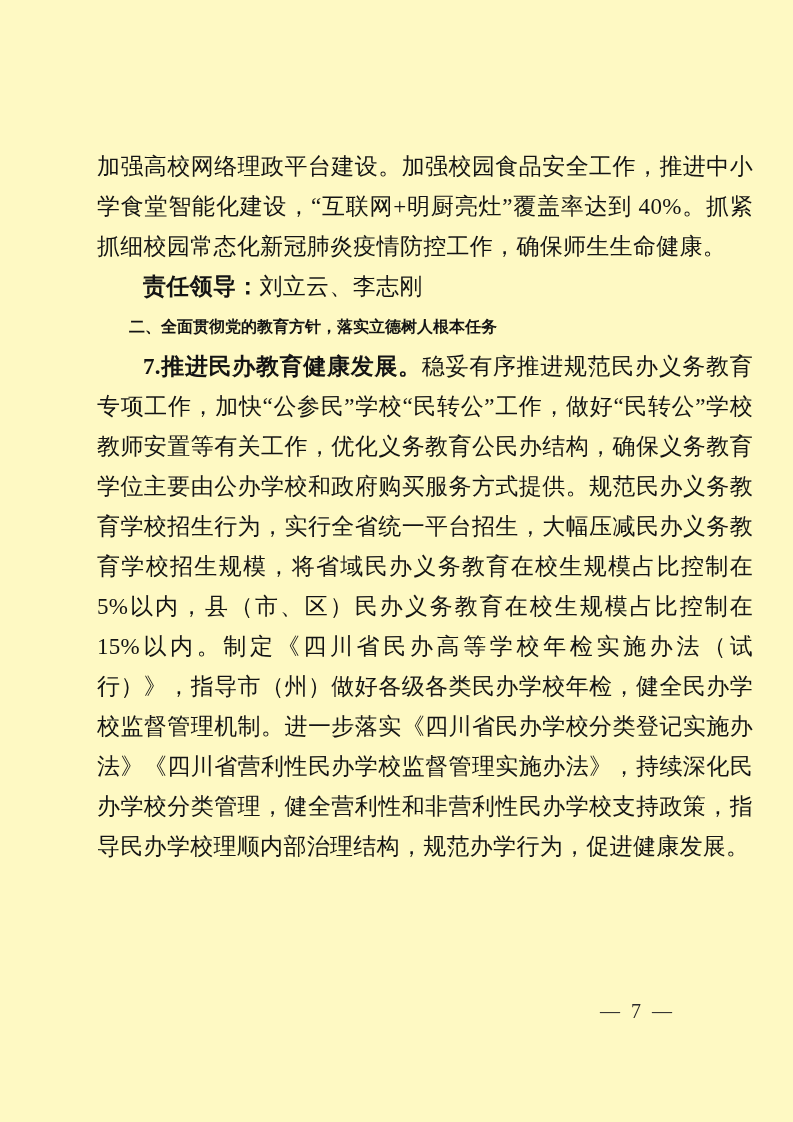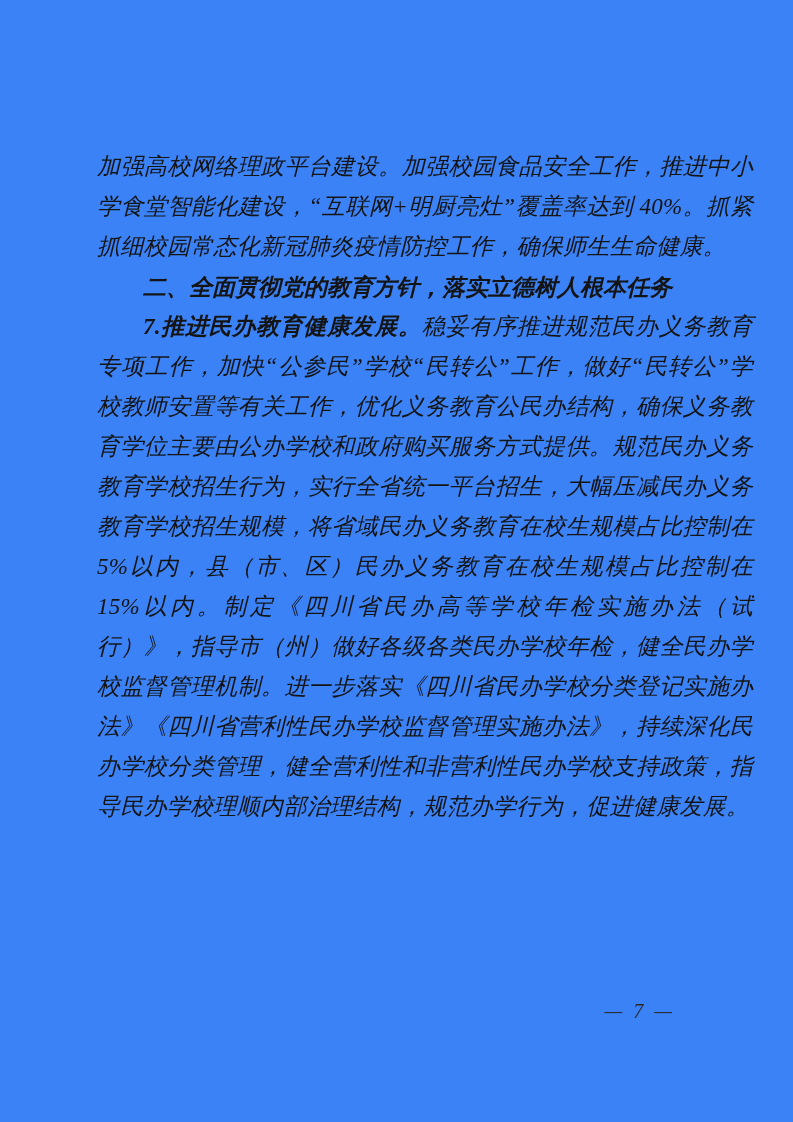--- a/index.html
+++ b/index.html
@@ -7,40 +7,39 @@
   body {
     position: relative;
     background: #ffffff;
     color: #141414;
     font-family: "Liberation Serif", "DejaVu Serif", serif;
     overflow: hidden;
   }
   .page {
     position: absolute;
     inset: 0;
-    background: #3b82f6;
-    font-style: italic;
+    background: #fef9c3;
   }
   .content {
     position: absolute;
     left: 97px;
     top: 147px;
     width: 656px;
   }
   p.body {
     font-size: 23px;
     line-height: 40px;
     text-align: justify;
     text-justify: inter-ideograph;
     letter-spacing: 0.3px;
   }
   p.indent { text-indent: 2em; }
   .lead { font-weight: bold; }
   h2.heading {
-    font-size: 23px;
+    font-size: 16px;
     line-height: 40px;
     font-weight: bold;
     font-family: "Liberation Sans", "DejaVu Sans", sans-serif;
     text-indent: 2em;
     white-space: nowrap;
   }
   .page-number {
     position: absolute;
     top: 1000px;
     right: 118px;
@@ -51,20 +50,21 @@
   }
 </style>
 </head>
 <body>
 
 <div class="page">
   <div class="content">
 
     <p class="body"><span>加强高校网络理政平台建设。加强校园食品安全工作，推进中小学食堂智能化建设，“互联网+明厨亮灶”覆盖率达到 40%。抓紧抓细校园常态化新冠肺炎疫情防控工作，确保师生生命健康。</span></p>
 
+    <p class="body indent"><span class="lead">责任领导：</span><span>刘立云、李志刚</span></p>
 
 
     <h2 class="heading">二、全面贯彻党的教育方针，落实立德树人根本任务</h2>
 
     <p class="body indent"><span class="lead">7.推进民办教育健康发展。</span><span>稳妥有序推进规范民办义务教育专项工作，加快“公参民”学校“民转公”工作，做好“民转公”学校教师安置等有关工作，优化义务教育公民办结构，确保义务教育学位主要由公办学校和政府购买服务方式提供。规范民办义务教育学校招生行为，实行全省统一平台招生，大幅压减民办义务教育学校招生规模，将省域民办义务教育在校生规模占比控制在5%以内，县（市、区）民办义务教育在校生规模占比控制在 15%以内。制定《四川省民办高等学校年检实施办法（试行）》，指导市（州）做好各级各类民办学校年检，健全民办学校监督管理机制。进一步落实《四川省民办学校分类登记实施办法》《四川省营利性民办学校监督管理实施办法》，持续深化民办学校分类管理，健全营利性和非营利性民办学校支持政策，指导民办学校理顺内部治理结构，规范办学行为，促进健康发展。</span></p>
 
 
   </div>
 
   <div class="page-number">— 7 —</div>

